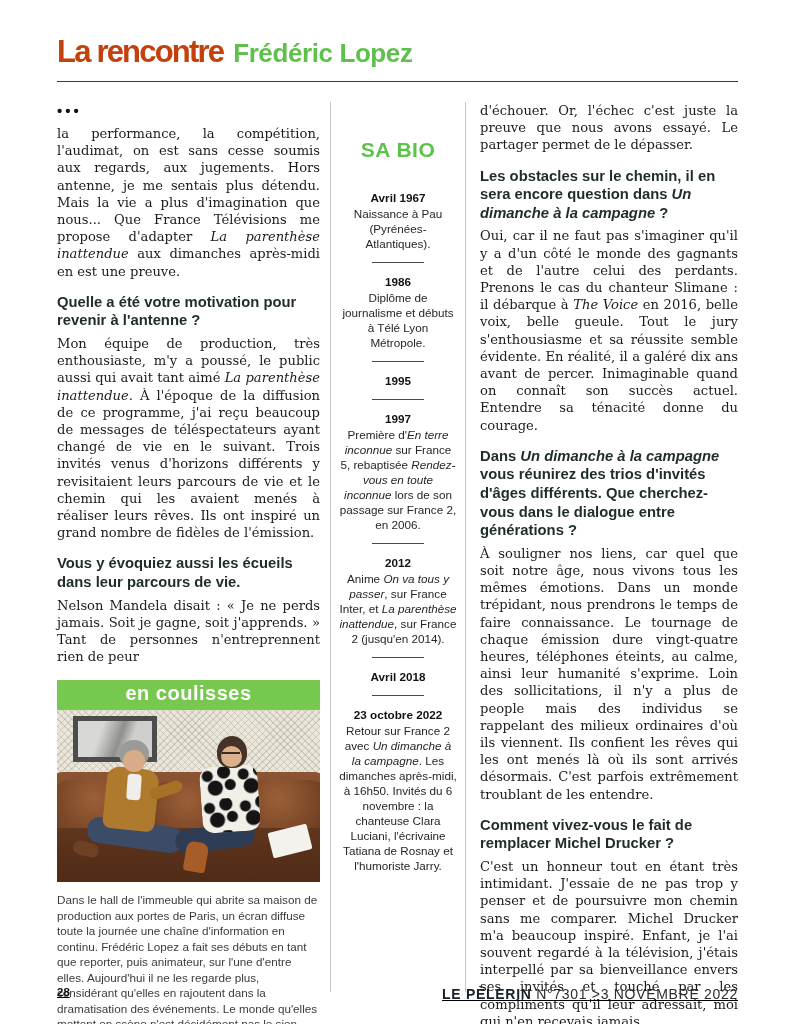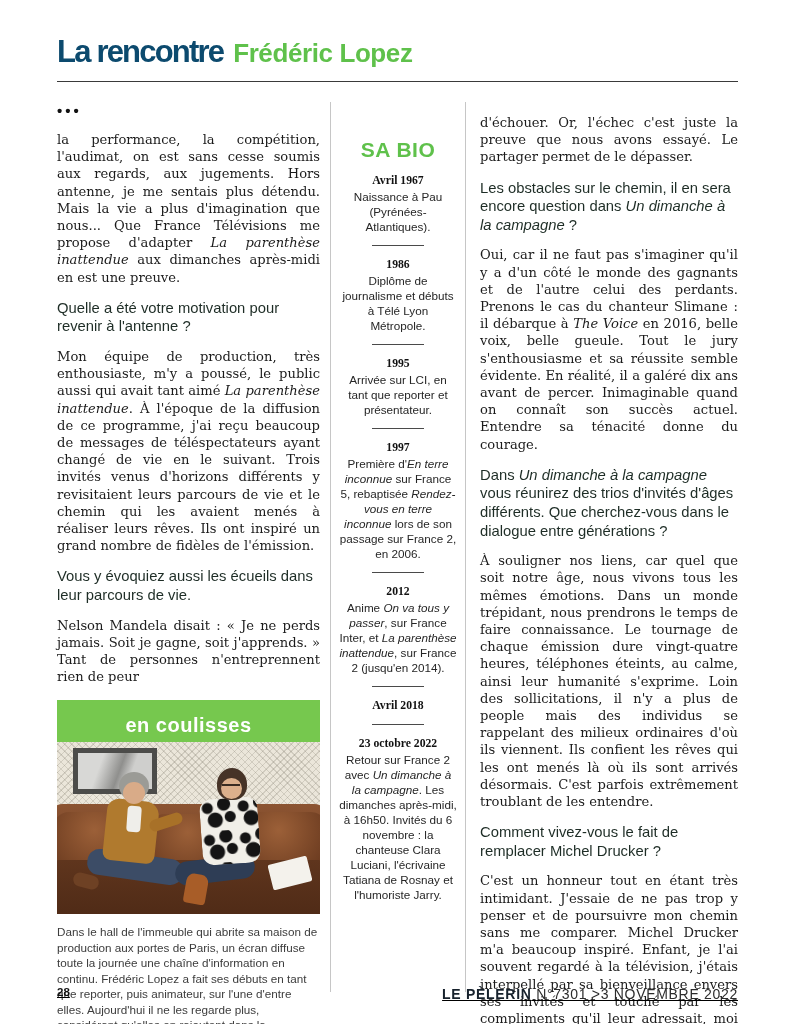--- a/index.html
+++ b/index.html
@@ -9,54 +9,54 @@
     width:788px; height:1024px;
     background:#ffffff;
     font-family:"Liberation Sans", sans-serif;
     padding:34px 50px 0 57px;
     overflow:hidden;
   }
   
   .header { display:flex; align-items:baseline; gap:10px; }
   .header .section {
     font-size:31px; font-weight:800; letter-spacing:-1.8px;
-    color:#0c4a6e; font-family:"Liberation Sans", sans-serif;
+    color:#c2410c; font-family:"Liberation Sans", sans-serif;
   }
   .header .subject {
     font-size:26px; font-weight:700; letter-spacing:-0.4px;
     color:#5fc14b;
   }
   .header-rule { border-top:1.6px solid #3a3a3a; margin-top:11px; }
 
   
   .cols { display:flex; margin-top:20px; height:890px; }
   .col-left  { width:273px; padding-right:10px; }
   .col-mid   { width:136px; border-left:1px solid #c6c6c6; border-right:1px solid #c6c6c6;
                padding:0 8px; text-align:center; }
   .col-right { width:272px; padding-left:14px; }
 
   
   .dots { font-size:15px; font-weight:700; letter-spacing:3px; color:#111; margin:0 0 6px; }
   p.body {
     font-family:"DejaVu Serif", serif;
     font-size:13.1px; line-height:17.2px; color:#1b1b1b;
-    text-align:justify; margin:12px 0 4px;
+    text-align:justify; margin:0 0 4px;
   }
   h3.question {
     font-family:"Liberation Sans", sans-serif;
-    font-size:14.8px; line-height:18.6px; font-weight:400;
+    font-size:14.8px; line-height:18.6px; font-weight:700;
     color:#1e2d26; margin:13px 0 5px; text-align:left;
   }
 
   
   .coulisses { margin-top:15px; }
   .banner {
     background:#76c84e; color:#ffffff; text-align:center;
     font-size:20px; font-weight:700; letter-spacing:0.5px;
-    padding:14px 0 5px;
+    padding:2px 0 5px;
   }
   .photo { position:relative; width:263px; height:172px; overflow:hidden; }
   .wallpaper {
     position:absolute; inset:0; background-color:#ebe6da;
     background-image:
       repeating-linear-gradient(45deg, rgba(115,110,95,0.22) 0 1px, transparent 1px 5px),
       repeating-linear-gradient(-45deg, rgba(115,110,95,0.22) 0 1px, transparent 1px 5px);
   }
   .frame {
     position:absolute; left:16px; top:6px; width:84px; height:46px;
@@ -116,23 +116,23 @@
     background:#2e3d55; border-radius:12px; transform:rotate(-7deg); }
   .woman-boot { position:absolute; left:128px; top:132px; width:22px; height:30px;
     background:#a85d28; border-radius:8px 8px 4px 4px; transform:rotate(10deg); }
   .caption {
     margin-top:10px; font-size:11.7px; line-height:15.5px; color:#3c3c3c;
     font-family:"Liberation Sans", sans-serif;
   }
 
   
   .bio-title { color:#5fc14b; font-size:21px; font-weight:700;
-    letter-spacing:0.5px; margin:36px 0 11px; }
+    letter-spacing:0.5px; margin:36px 0 28px; }
   .bio-entry { font-size:11.7px; line-height:15px; color:#262626; }
-  .bio-date { font-weight:700; color:#121212; margin-bottom:1px;font-family:Liberation Serif, serif; }
+  .bio-date { font-weight:700; color:#121212; margin-bottom:1px; }
   .bio-sep { width:52px; border-top:1.2px solid #4a4a4a; margin:11px auto; }
 
   
   .footer {
     position:absolute; left:57px; right:50px; bottom:22px;
     display:flex; justify-content:space-between; align-items:flex-start;text-decoration:underline;
   }
   .page-num { font-size:11.5px; font-weight:700; color:#111; }
   .footer-right { font-size:14px; letter-spacing:0.7px; color:#2c2c2c; }
   .footer-right b { font-weight:700; color:#16212c; }
@@ -200,27 +200,26 @@
           </div>
 
           <div class="bio-entry">
             <div class="bio-date">1986</div>
             <div class="bio-text">Diplôme de journalisme et débuts à Télé Lyon Métropole.</div>
             <div class="bio-sep"></div>
           </div>
 
           <div class="bio-entry">
             <div class="bio-date">1995</div>
-            <div class="bio-text">Arrivée sur LCI, en tant que reporter et présentateur.</div>
             <div class="bio-sep"></div>
           </div>
 
           <div class="bio-entry">
             <div class="bio-date">1997</div>
-            <div class="bio-text">Première d'<i>En terre inconnue</i> sur France 5, rebaptisée <i>Rendez-vous en terre inconnue</i> lors de son passage sur France 2, en 2006.</div>
+            <div class="bio-text">Première d'<i>En terre inconnue</i> sur France 5, rebaptisée <i>Rendez-vous en toute inconnue</i> lors de son passage sur France 2, en 2006.</div>
             <div class="bio-sep"></div>
           </div>
 
           <div class="bio-entry">
             <div class="bio-date">2012</div>
             <div class="bio-text">Anime <i>On va tous y passer</i>, sur France Inter, et <i>La parenthèse inattendue</i>, sur France 2 (jusqu'en 2014).</div>
             <div class="bio-sep"></div>
           </div>
 
           <div class="bio-entry">

